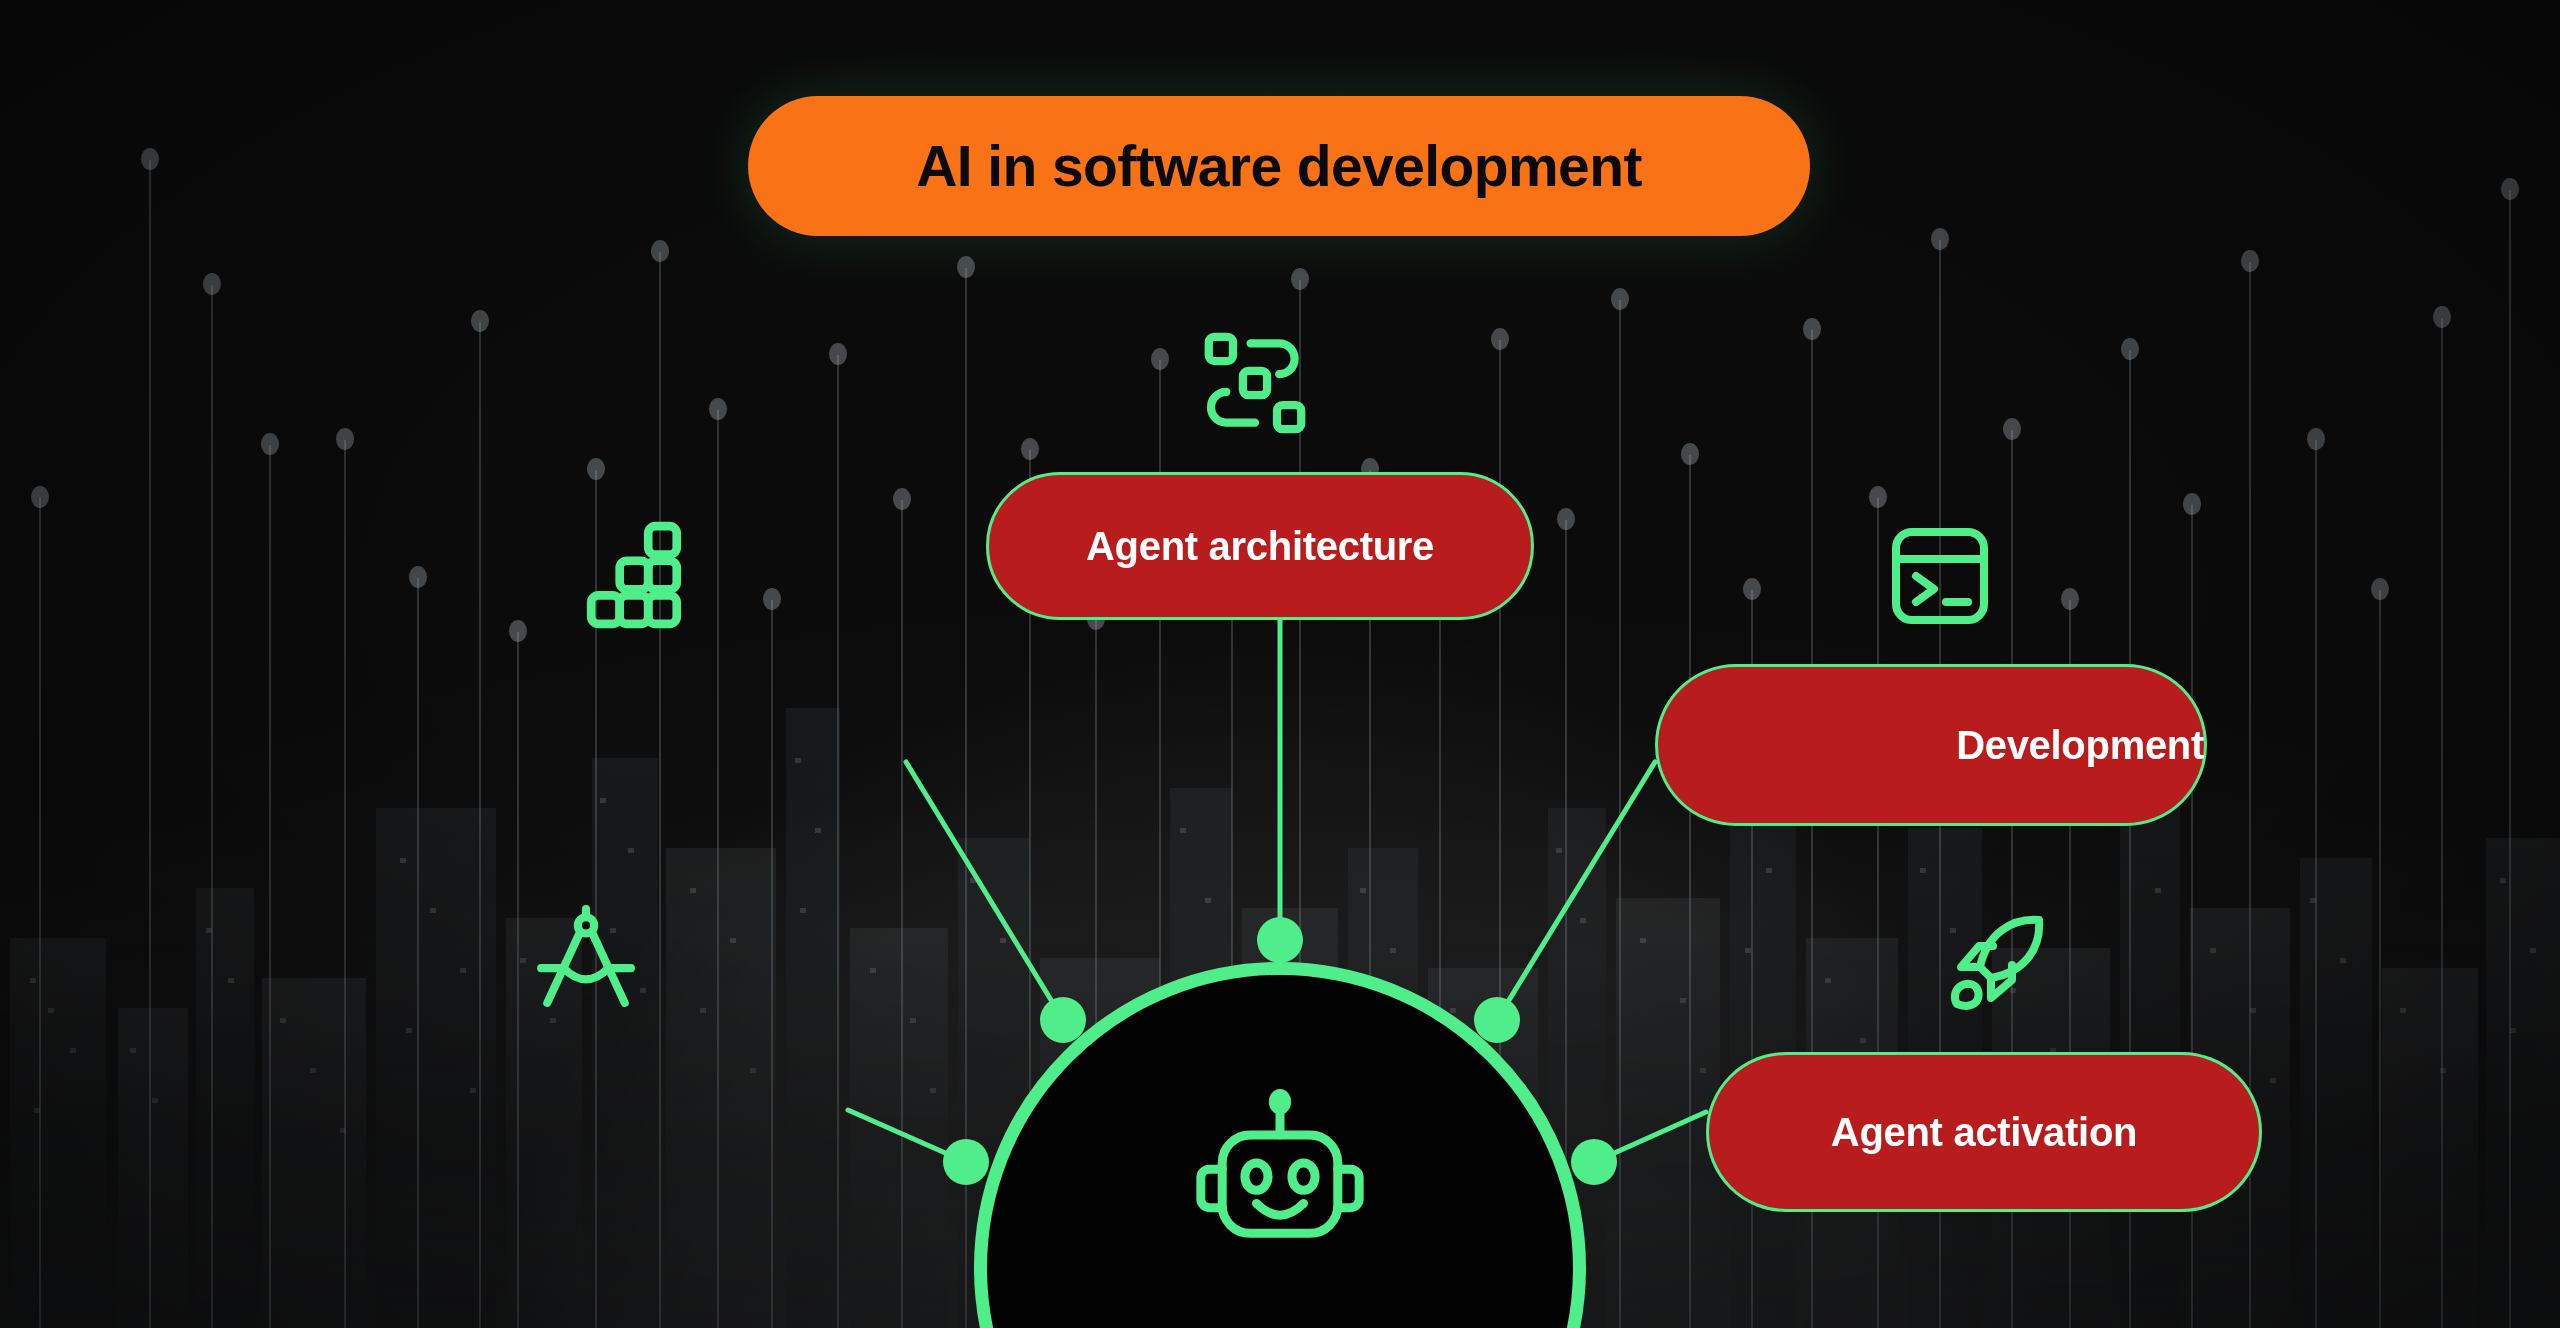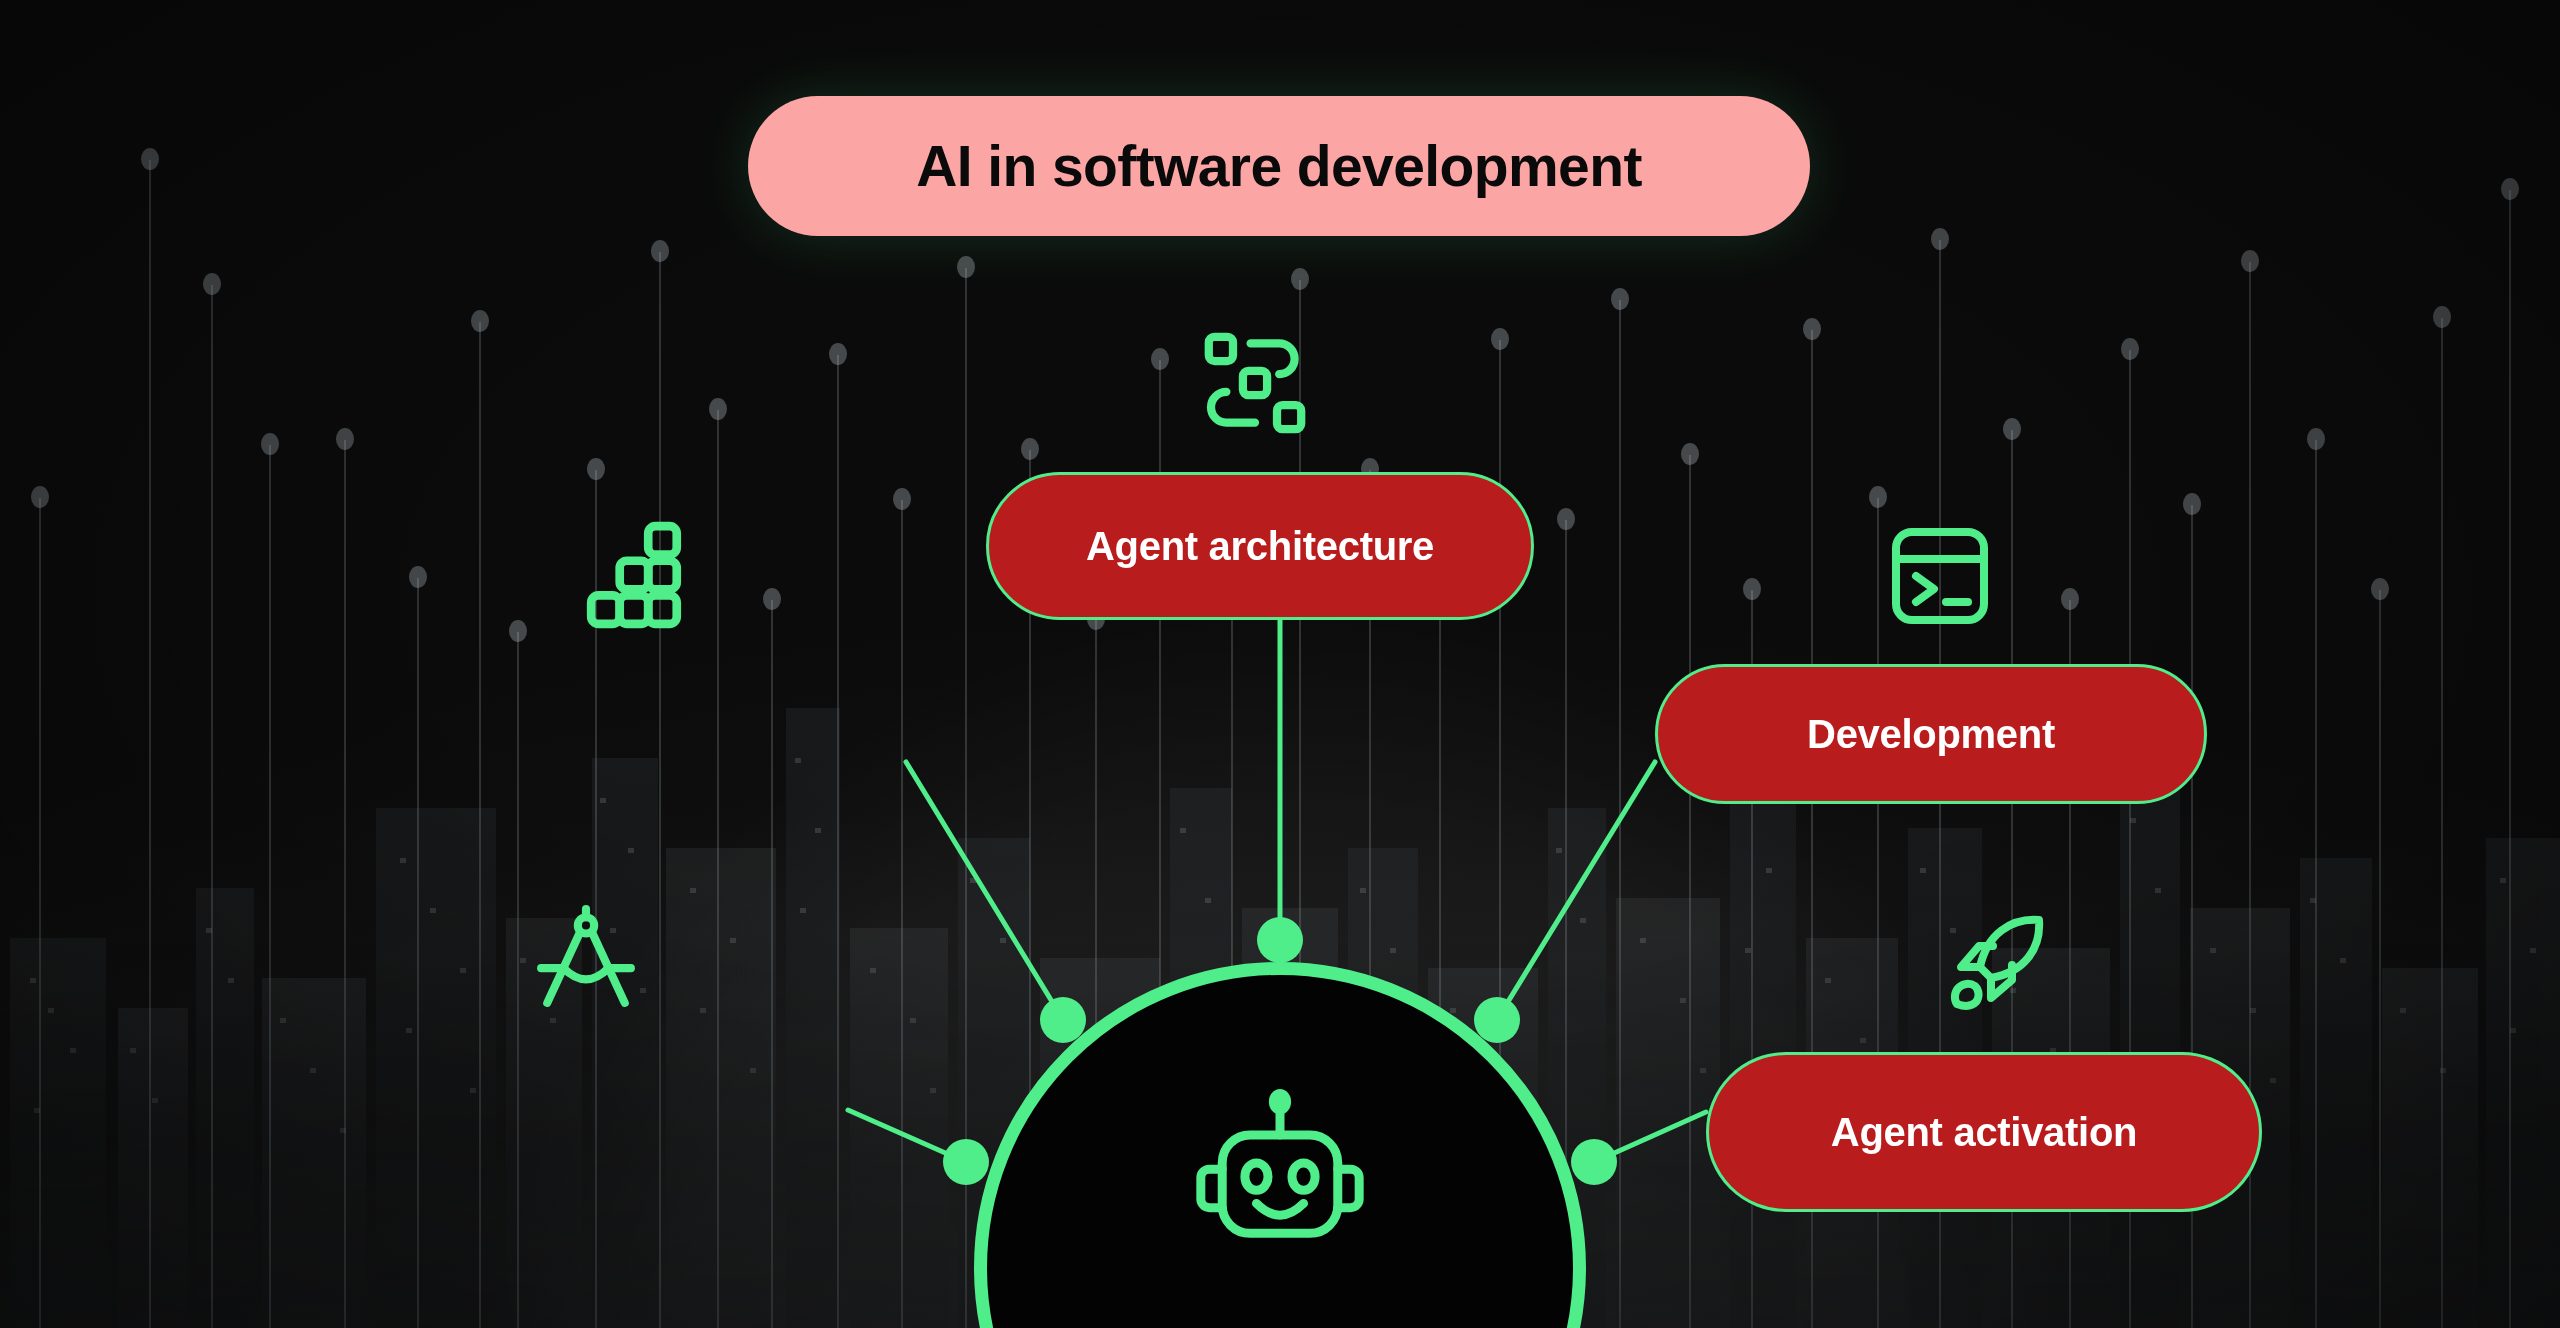--- a/index.html
+++ b/index.html
@@ -70,21 +70,21 @@
   }
 
   
   .title-pill {
     position: absolute;
     left: 748px;
     top: 96px;
     width: 1062px;
     height: 140px;
     border-radius: 70px;
-    background: #fca5a5;
+    background: #f97316;
     display: flex;
     align-items: center;
     justify-content: center;
     box-shadow: 0 0 60px rgba(79,238,139,.16);
   }
   .title-pill span {
     color: #0a0a0a;
     font-size: 57px;
     font-weight: bold;
     letter-spacing: -0.6px;
@@ -105,21 +105,21 @@
   .node span {
     color: #ffffff;
     font-weight: bold;
     font-size: 40px;
     letter-spacing: -0.3px;
     white-space: nowrap;
   }
 
   .node-arch  { left: 986px;  top: 472px;  width: 548px; height: 148px; }
   .node-prep  { left: 360px;  top: 664px;  width: 546px; height: 162px; }
-  .node-dev   { left: 1655px; top: 664px;  width: 552px; height: 140px; }
+  .node-dev   { left: 1655px; top: 664px;  width: 552px; height: 162px; justify-content: flex-end; }
   .node-scope { left: 300px;  top: 1030px; width: 548px; height: 160px; }
   .node-act   { left: 1706px; top: 1052px; width: 556px; height: 160px; }
 
   
   .icon {
     position: absolute;
     pointer-events: none;
   }
   .ico-arch  { left: 1200px; top: 328px; width: 110px; height: 110px; }
   .ico-prep  { left: 585px;  top: 520px; width: 102px; height: 110px; }

